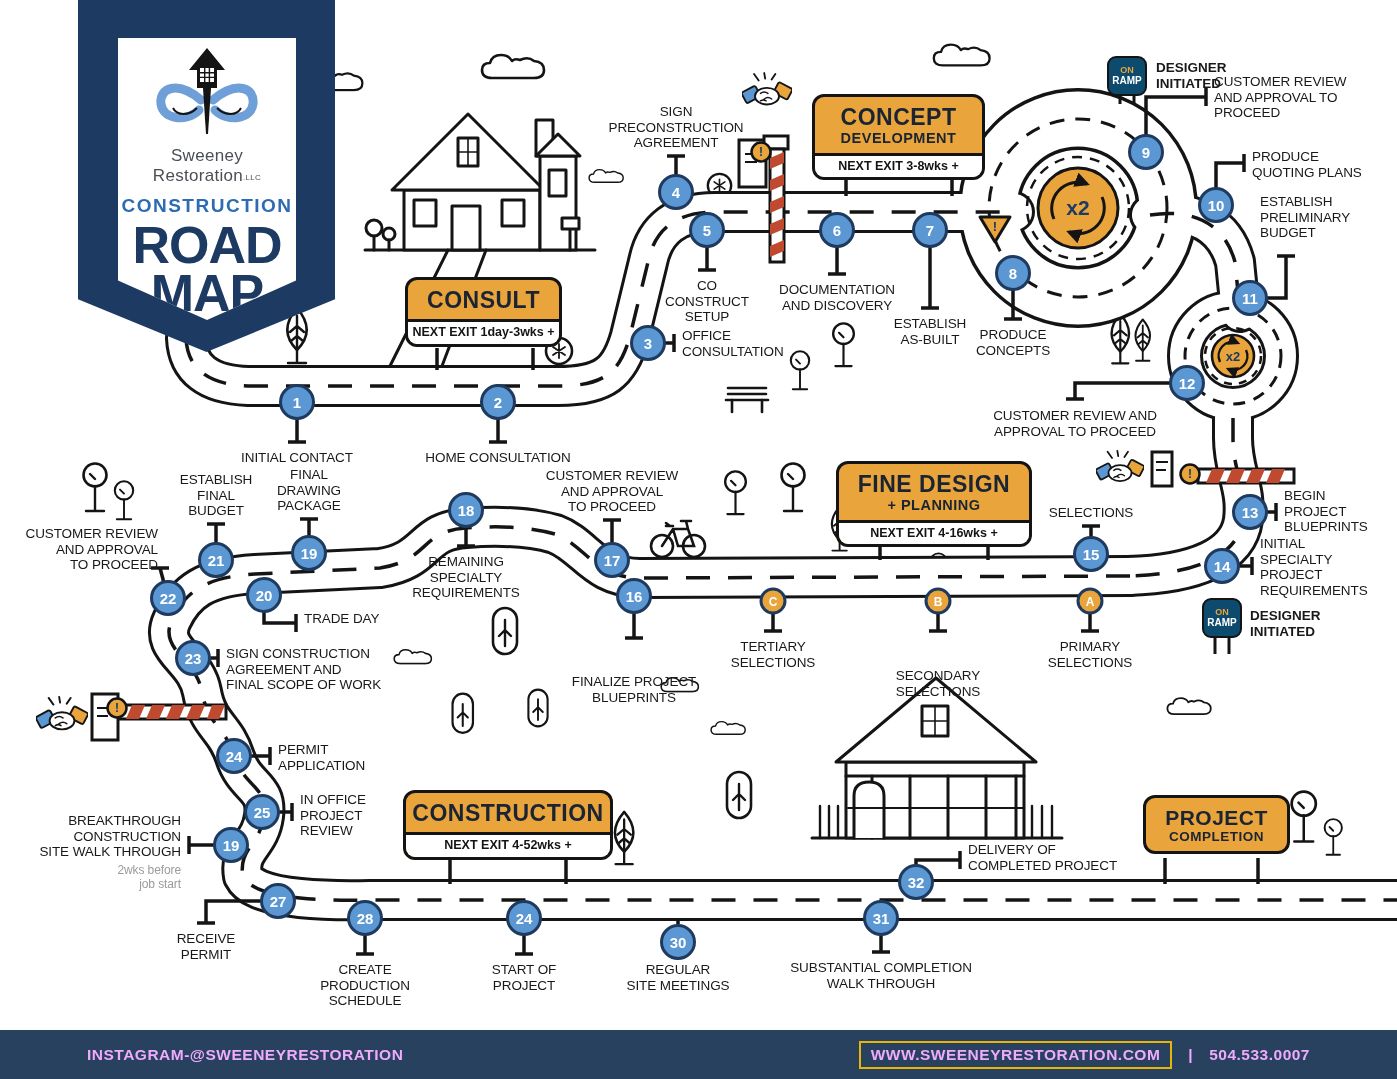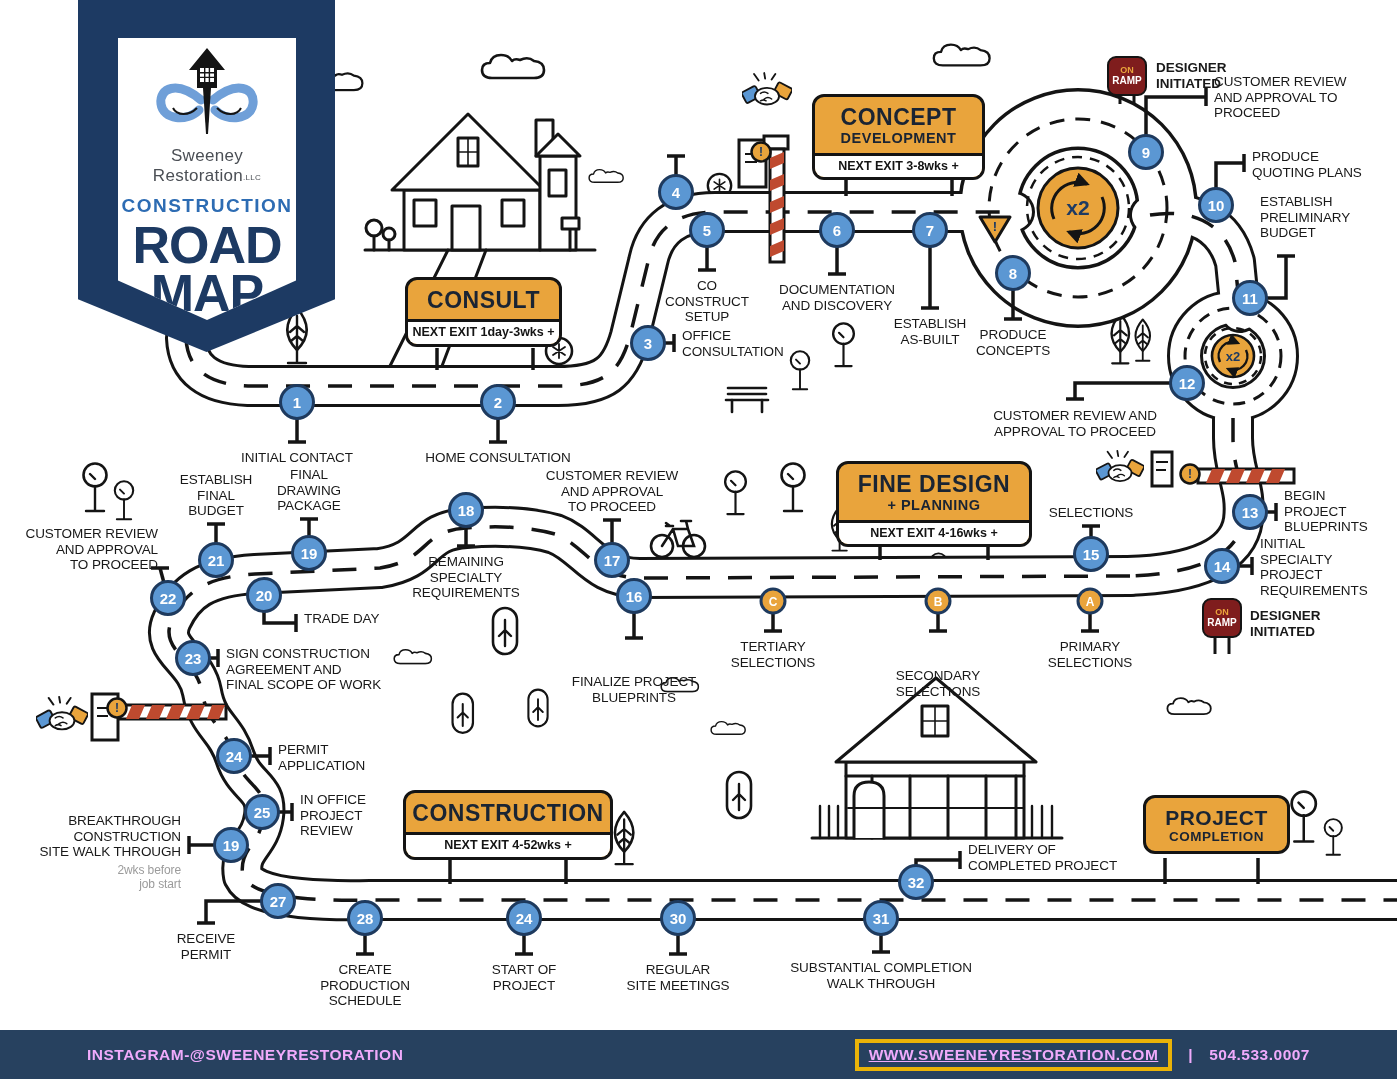--- a/index.html
+++ b/index.html
@@ -16,42 +16,42 @@
         white-space:pre-line;z-index:6;letter-spacing:-0.1px;}
   .stop-sub{font-size:12px;color:#9b9b9b;margin-top:3px;line-height:1.2;}
   
   .sign{position:absolute;z-index:5;border:3px solid #141414;border-radius:12px;background:#e9a43c;
         text-align:center;color:#1a2433;box-sizing:border-box;overflow:hidden;}
   .sign-title{font-weight:bold;font-size:23px;letter-spacing:.5px;padding:9px 2px 7px;line-height:1;}
   .sign-sub{font-weight:bold;font-size:14.5px;letter-spacing:.5px;margin-top:-5px;padding-bottom:7px;line-height:1;}
   .sign-exit{background:#fff;border-top:3px solid #141414;font-weight:bold;font-size:12.5px;
         padding:4px 0 5px;line-height:1;color:#141414;}
   
-  .onramp{position:absolute;width:40px;height:40px;background:#7f1d1d;border:2.5px solid #141414;
+  .onramp{position:absolute;width:40px;height:40px;background:#0c4a6e;border:2.5px solid #141414;
         border-radius:9px;z-index:6;display:flex;flex-direction:column;align-items:center;
         justify-content:center;box-sizing:border-box;line-height:1;}
   .onramp .on{color:#e9a43c;font-size:9px;font-weight:bold;}
   .onramp .ramp{color:#fff;font-size:10px;font-weight:bold;margin-top:1px;}
   .onramp-caption{position:absolute;font-size:13.5px;font-weight:bold;color:#191919;
         white-space:pre-line;line-height:1.18;z-index:6;}
   
   .banner-outer{position:absolute;left:78px;top:0;width:257px;height:352px;background:#1d3a63;
         clip-path:polygon(0 0,100% 0,100% 85%,50% 100%,0 85%);z-index:7;}
   .banner-inner{position:absolute;left:40px;top:38px;width:178px;height:282px;background:#fff;
         clip-path:polygon(0 0,100% 0,100% 86%,50% 100%,0 86%);text-align:center;}
   .brand-line{font-size:17px;color:#4b4f55;margin-top:2px;letter-spacing:.3px;}
   .brand-line .llc{font-size:8px;vertical-align:1px;}
   .banner-construction{font-size:19px;font-weight:bold;color:#2d6cb3;letter-spacing:1.5px;margin-top:9px;}
   .banner-roadmap{font-size:52px;font-weight:800;color:#1d3a63;line-height:.93;margin-top:4px;letter-spacing:-1px;}
   
   .footer{position:absolute;left:0;top:1030px;width:1397px;height:49px;background:#27415f;z-index:8;
         display:flex;align-items:center;justify-content:space-between;box-sizing:border-box;
         padding:0 87px;color:#f0abfc;font-weight:bold;font-size:15.5px;letter-spacing:.5px;}
   .footer-right{display:flex;align-items:center;gap:16px;}
-  .footer-url{border:4px solid #eab308;padding:3px 10px;text-decoration:underline;}
+  .footer-url{border:2px solid #eab308;padding:3px 10px;}
 </style>
 </head>
 <body>
 
 <div id="poster">
 
 <svg id="diagram-svg" width="1397" height="1079" viewBox="0 0 1397 1079">
   <defs>
     <marker id="ah" viewBox="0 0 10 10" refX="8" refY="5" markerWidth="5" markerHeight="5" orient="auto">
       <path d="M0,0 L10,5 L0,10 Z" fill="#141414"></path>
@@ -394,20 +394,23 @@
 
 <div id="stops-layer" style="position:absolute;inset:0;z-index:6;pointer-events:none;">
       <div class="stop stop-num" style="left: 297px; top: 402px;">1</div>
       <div class="stop-label" style="left: 217px; top: 450px; width: 160px; text-align: center;">INITIAL CONTACT</div>
       <div class="stop stop-num" style="left: 498px; top: 402px;">2</div>
       <div class="stop-label" style="left: 398px; top: 450px; width: 200px; text-align: center;">HOME CONSULTATION</div>
       <div class="stop stop-num" style="left: 648px; top: 343px;">3</div>
       <div class="stop-label" style="left: 682px; top: 328px; width: 150px; text-align: left;">OFFICE
 CONSULTATION</div>
       <div class="stop stop-num" style="left: 676px; top: 192px;">4</div>
+      <div class="stop-label" style="left: 586px; top: 104px; width: 180px; text-align: center;">SIGN
+PRECONSTRUCTION
+AGREEMENT</div>
       <div class="stop stop-num" style="left: 707px; top: 230px;">5</div>
       <div class="stop-label" style="left: 647px; top: 278px; width: 120px; text-align: center;">CO
 CONSTRUCT
 SETUP</div>
       <div class="stop stop-num" style="left: 837px; top: 230px;">6</div>
       <div class="stop-label" style="left: 752px; top: 282px; width: 170px; text-align: center;">DOCUMENTATION
 AND DISCOVERY</div>
       <div class="stop stop-num" style="left: 930px; top: 230px;">7</div>
       <div class="stop-label" style="left: 870px; top: 316px; width: 120px; text-align: center;">ESTABLISH
 AS-BUILT</div>
@@ -492,21 +495,21 @@
       <div class="stop stop-num" style="left: 278px; top: 901px;">27</div>
       <div class="stop-label" style="left: 146px; top: 931px; width: 120px; text-align: center;">RECEIVE
 PERMIT</div>
       <div class="stop stop-num" style="left: 365px; top: 918px;">28</div>
       <div class="stop-label" style="left: 295px; top: 962px; width: 140px; text-align: center;">CREATE
 PRODUCTION
 SCHEDULE</div>
       <div class="stop stop-num" style="left: 524px; top: 918px;">24</div>
       <div class="stop-label" style="left: 464px; top: 962px; width: 120px; text-align: center;">START OF
 PROJECT</div>
-      <div class="stop stop-num" style="left: 678px; top: 918px; text-align: center;">30</div>
+      <div class="stop stop-num" style="left: 678px; top: 942px; text-align: center;">30</div>
       <div class="stop-label" style="left: 603px; top: 962px; width: 150px; text-align: center;">REGULAR
 SITE MEETINGS</div>
       <div class="stop stop-num" style="left: 881px; top: 918px;">31</div>
       <div class="stop-label" style="left: 771px; top: 960px; width: 220px; text-align: center;">SUBSTANTIAL COMPLETION
 WALK THROUGH</div>
       <div class="stop stop-num" style="left: 916px; top: 882px;">32</div>
       <div class="stop-label" style="left: 968px; top: 842px; width: 200px; text-align: left;">DELIVERY OF
 COMPLETED PROJECT</div>
     </div>
 <div id="onramps-layer" style="position:absolute;inset:0;z-index:6;pointer-events:none;">

